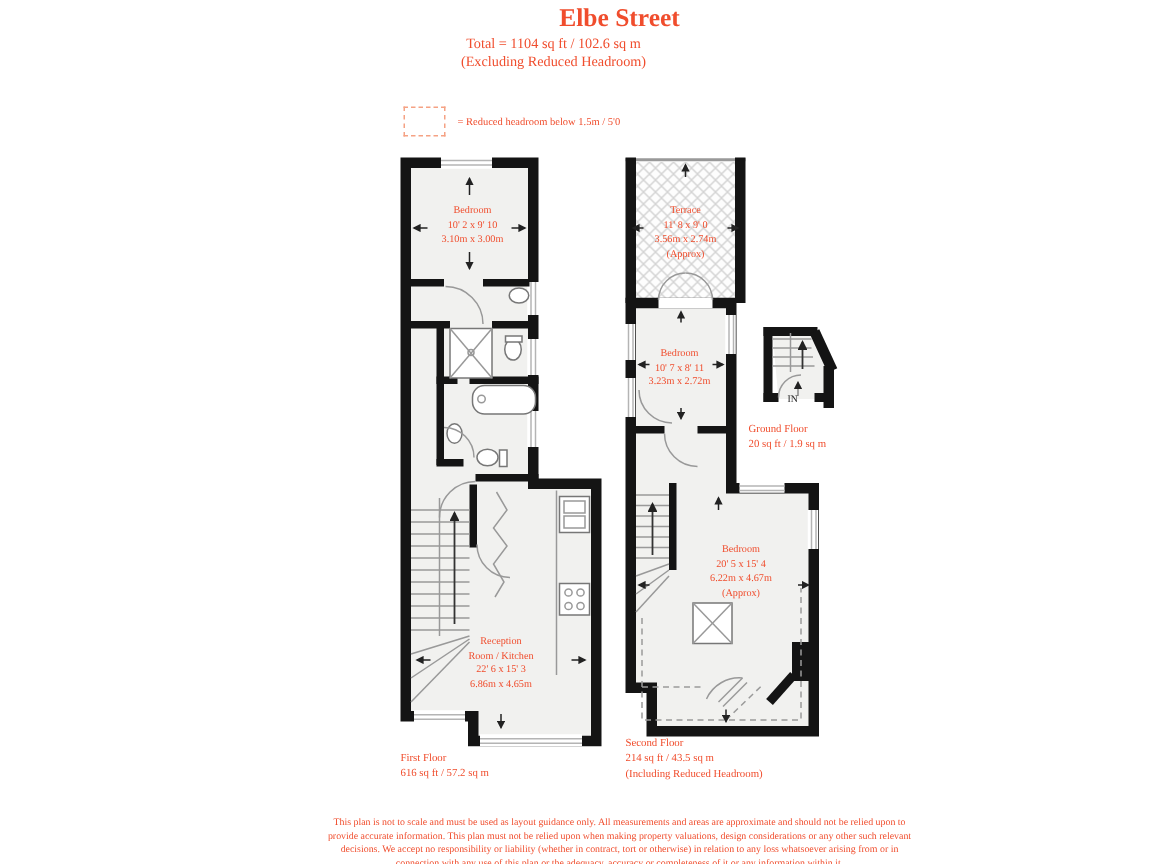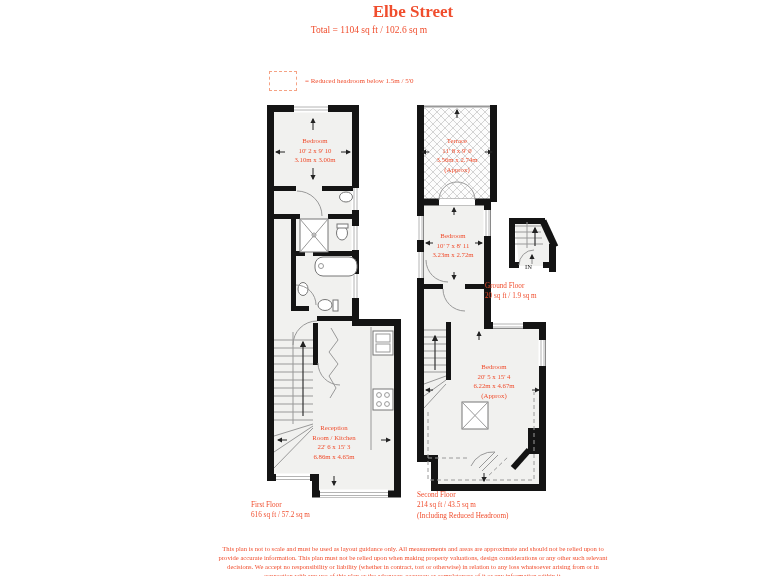--- a/index.html
+++ b/index.html
@@ -38,20 +38,21 @@
       color:var(--accent);font-size:6.6px;line-height:1.38;}
 </style>
 </head>
 <body>
 
 <div id="page">
 
   <div class="page-title">Elbe Street</div>
   <div class="summary">
     <div>Total = 1104 sq ft / 102.6 sq m</div>
+    <div>(Excluding Reduced Headroom)</div>
   </div>
 
   <div class="legend">
     <div class="legend-box"></div>
     <div class="legend-label">= Reduced headroom below 1.5m / 5'0</div>
   </div>
 
   <svg id="plan-svg" width="768" height="576" viewBox="0 0 768 576">
     <defs>
       <marker id="arr" viewBox="0 0 10 10" refX="8" refY="5" markerWidth="5.5" markerHeight="5.5" orient="auto">
@@ -303,26 +304,26 @@
 
   <div class="room-label" style="left:465px;top:362px;">
     <div>Bedroom</div>
     <div>20' 5 x 15' 4</div>
     <div>6.22m x 4.67m</div>
     <div>(Approx)</div>
   </div>
 
   <div class="in-label" style="left:496px;top:263px;">IN</div>
 
-  <div class="floor-label" style="left:222px;top:500px;">
+  <div class="floor-label" style="left:238px;top:500px;">
     <div>First Floor</div>
     <div>616 sq ft / 57.2 sq m</div>
   </div>
 
-  <div class="floor-label" style="left:456px;top:281px;">
+  <div class="floor-label" style="left:470px;top:281px;">
     <div>Ground Floor</div>
     <div>20 sq ft / 1.9 sq m</div>
   </div>
 
   <div class="floor-label" style="left:388px;top:490px;">
     <div>Second Floor</div>
     <div>214 sq ft / 43.5 sq m</div>
     <div>(Including Reduced Headroom)</div>
   </div>
 

